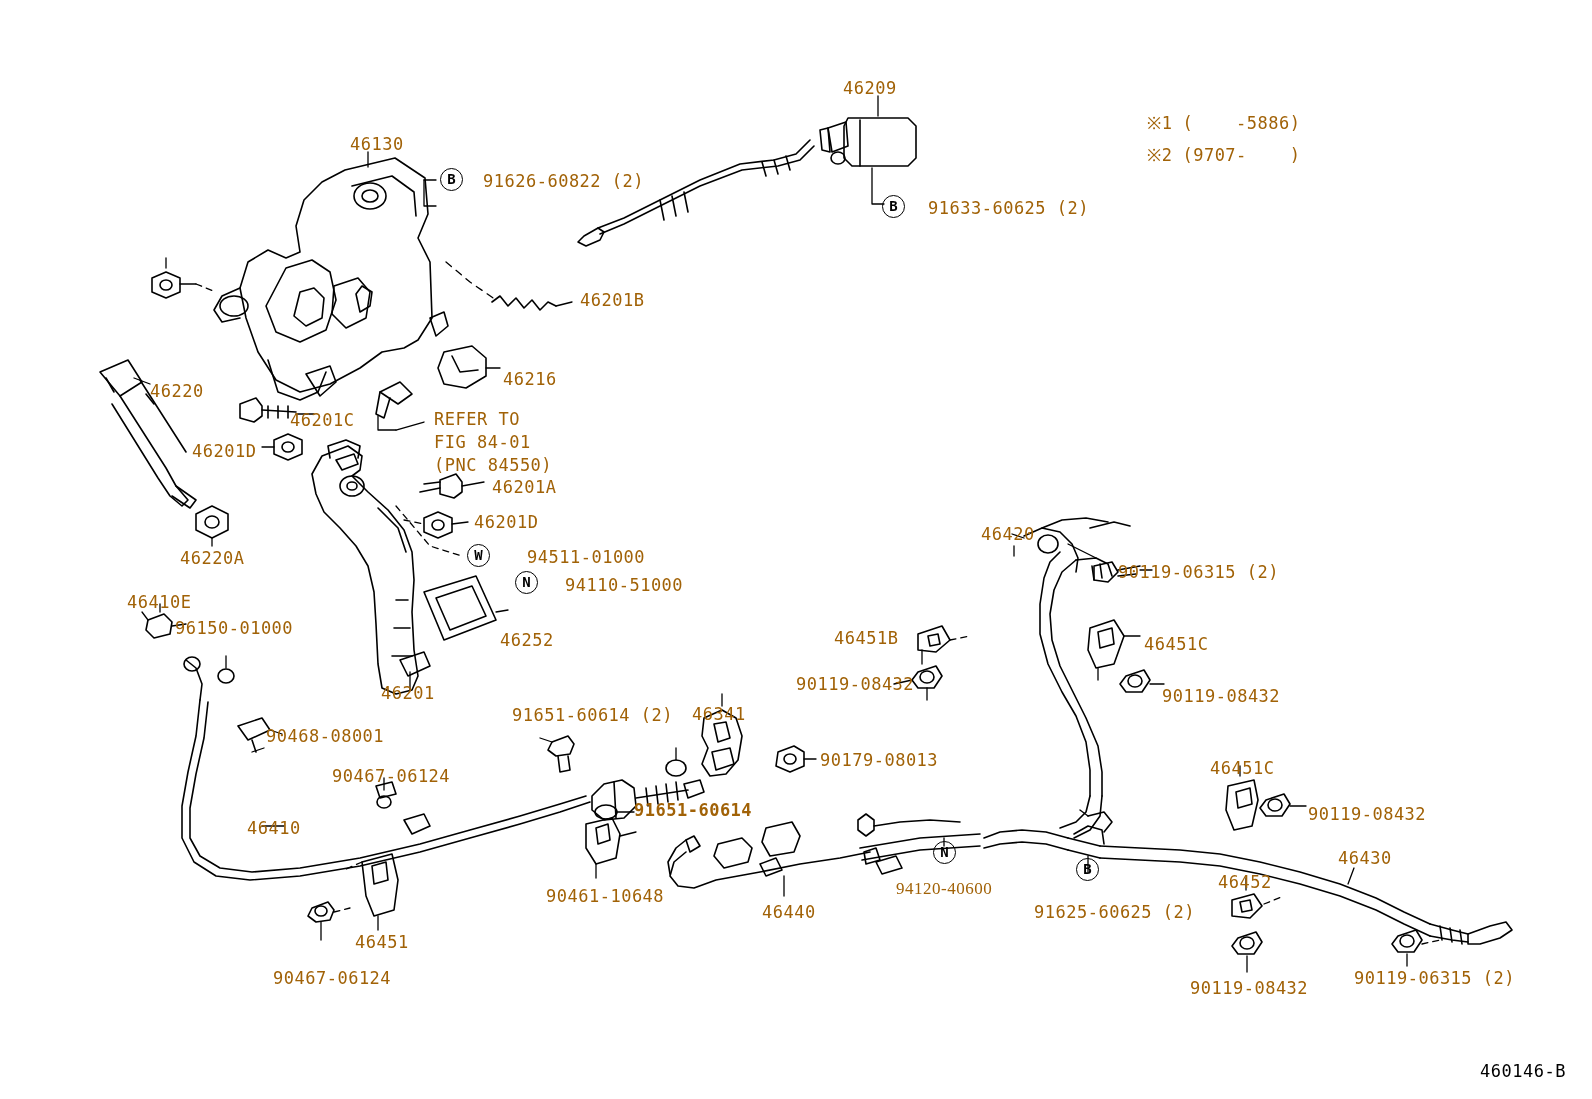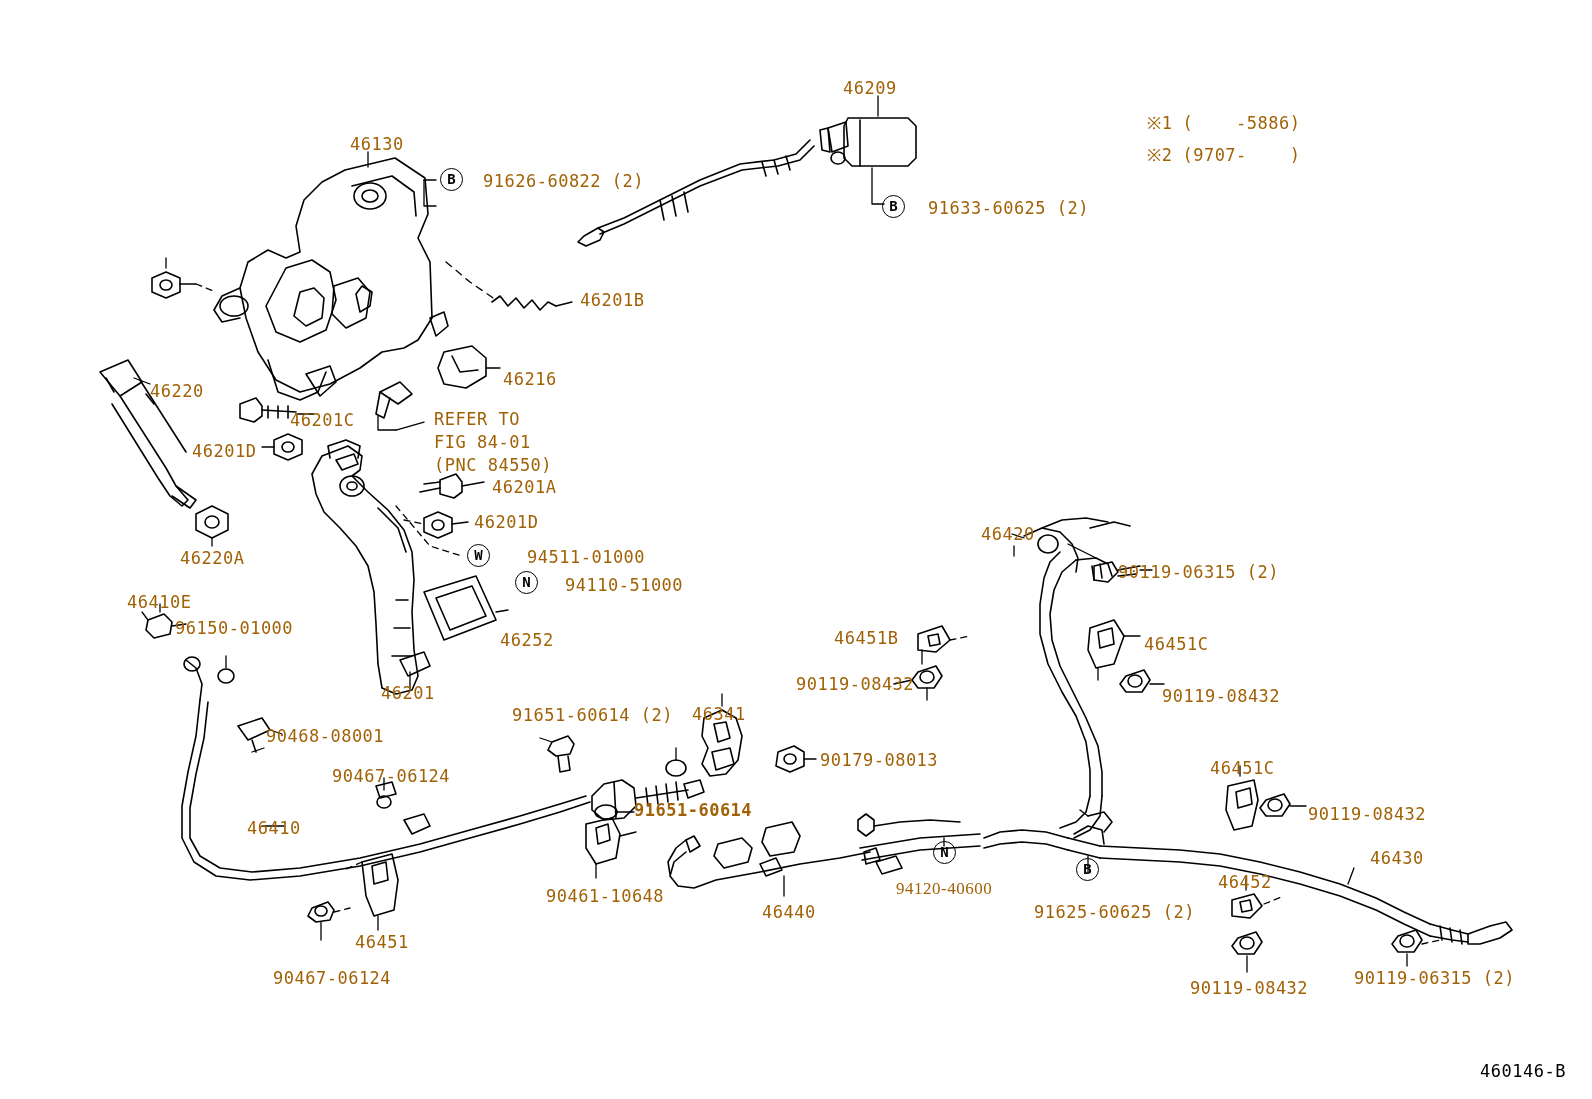--- a/index.html
+++ b/index.html
@@ -407,18 +407,18 @@
   <div class="lbl" style="left:1118px; top:562px;">90119-06315 (2)</div>
 
   <div class="lbl" style="left:834px; top:628px;">46451B</div>
   <div class="lbl" style="left:796px; top:674px;">90119-08432</div>
   <div class="lbl" style="left:1144px; top:634px;">46451C</div>
   <div class="lbl" style="left:1162px; top:686px;">90119-08432</div>
   <div class="lbl" style="left:1210px; top:758px;">46451C</div>
   <div class="lbl" style="left:1308px; top:804px;">90119-08432</div>
   <div class="lbl" style="left:1218px; top:872px;">46452</div>
   <div class="lbl" style="left:1190px; top:978px;">90119-08432</div>
-  <div class="lbl" style="left:1370px; top:848px;">46430</div>
+  <div class="lbl" style="left:1338px; top:848px;">46430</div>
   <div class="lbl" style="left:1354px; top:968px;">90119-06315 (2)</div>
 
   <div id="footer-code">460146-B</div>
 
 </div>
 
 </body></html>

